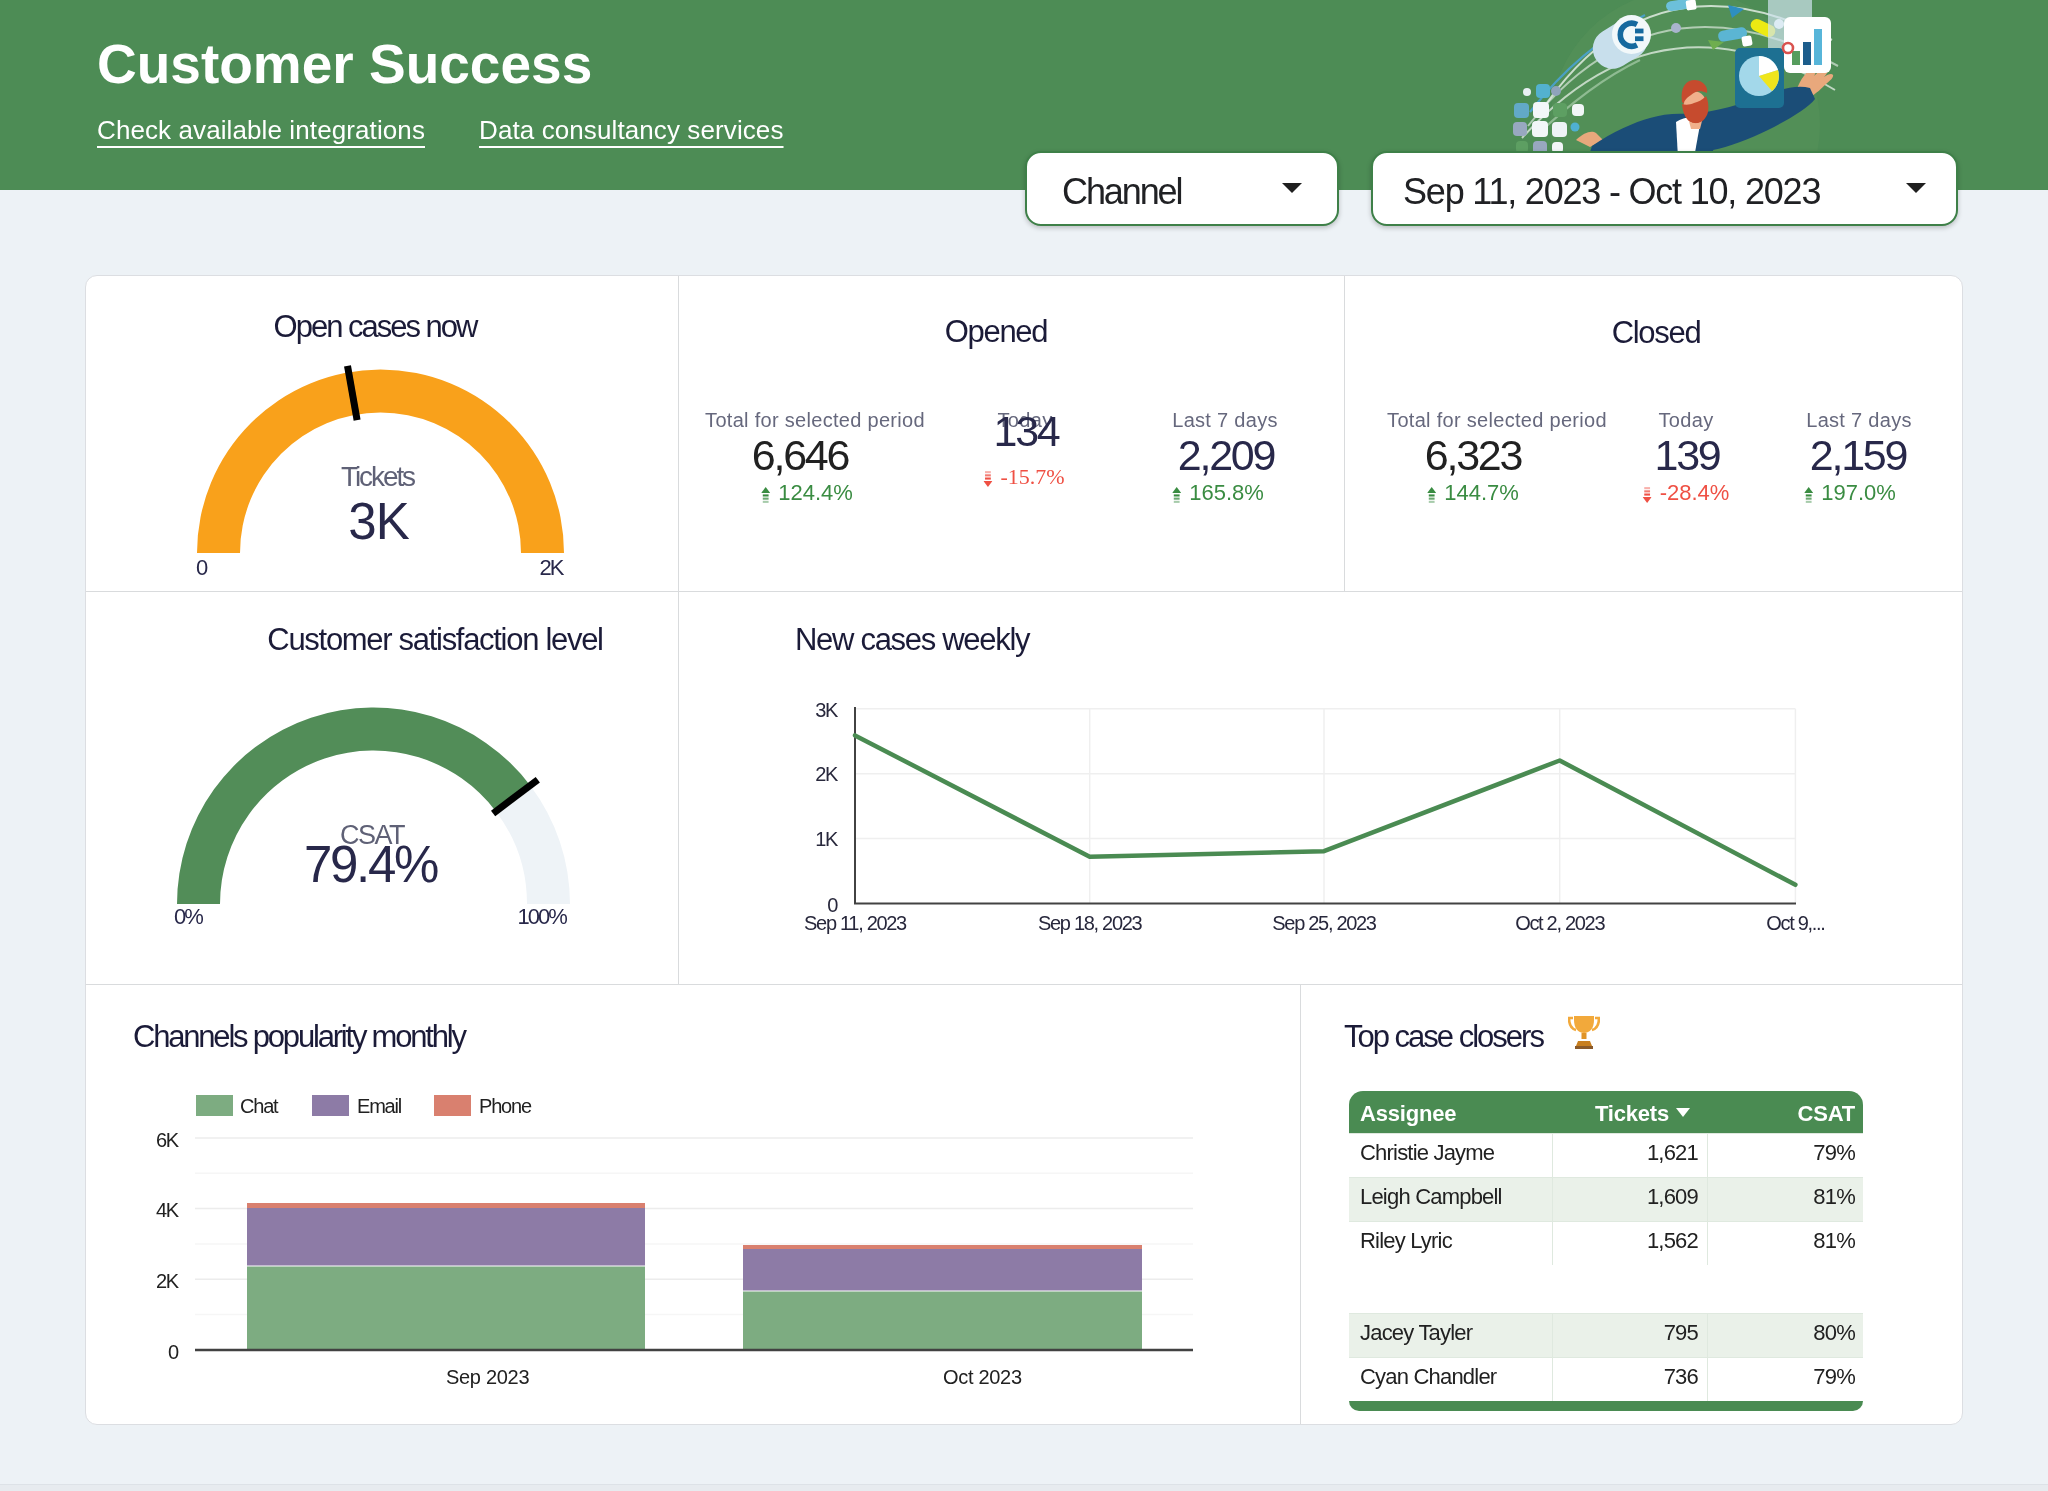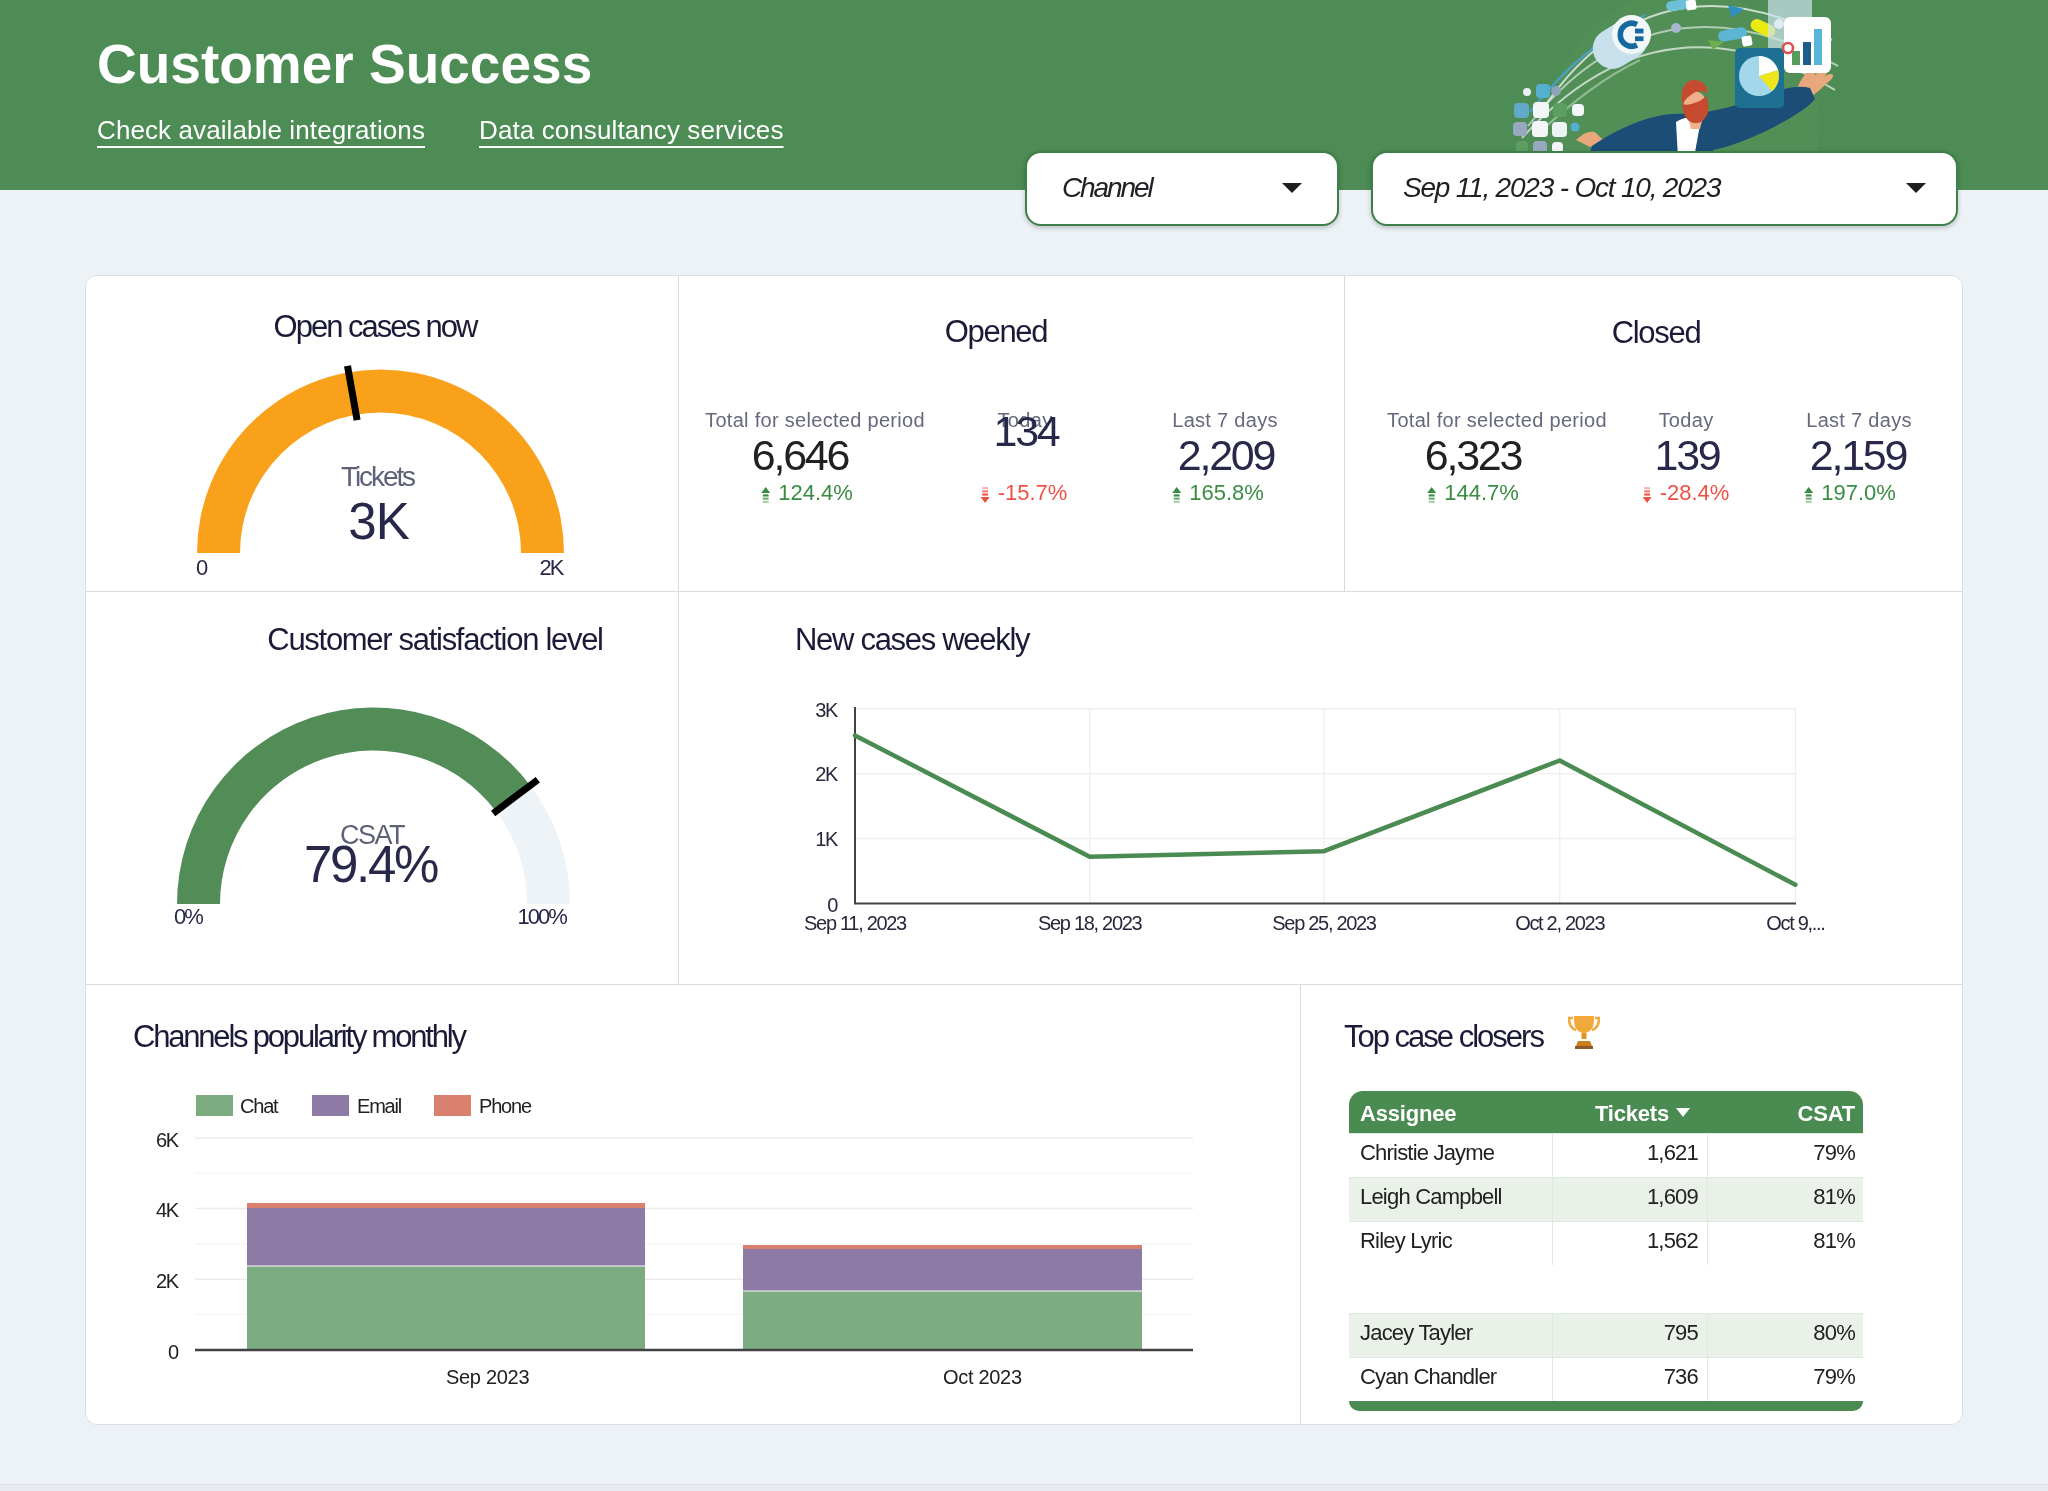--- a/index.html
+++ b/index.html
@@ -2,21 +2,21 @@
 <html><head>
 <meta charset="utf-8">
 <style>
   html,body{margin:0;padding:0;}
   body{width:2048px;height:1491px;background:#edf2f6;font-family:"Liberation Sans",sans-serif;position:relative;overflow:hidden;}
   .abs{position:absolute;}
   .hdr{left:0;top:0;width:2048px;height:190px;background:#4d8c55;}
   .title{left:97px;top:37px;color:#fff;font-size:55px;font-weight:bold;line-height:1;white-space:nowrap;}
   .hlink{top:117px;color:#fff;font-size:26px;line-height:1;letter-spacing:0.1px;text-decoration:underline;text-decoration-thickness:2px;text-underline-offset:7px;white-space:nowrap;}
   .ddl{top:151px;height:75px;background:#fff;border:2px solid #3e8048;border-radius:16px;box-sizing:border-box;box-shadow:0 2px 5px rgba(0,0,0,0.22);}
-  .ddtext{font-size:28px;color:#202124;letter-spacing:-2.1px;line-height:1;white-space:nowrap;font-style:italic;}
+  .ddtext{font-size:36px;color:#202124;letter-spacing:-2.1px;line-height:1;white-space:nowrap;}
   .caret{width:0;height:0;border-left:10px solid transparent;border-right:10px solid transparent;border-top:10px solid #1f1f1f;}
   .bgcard{left:85px;top:275px;width:1878px;height:1150px;background:#fff;border:1px solid #dcdee2;border-radius:12px;box-sizing:border-box;}
   .vline{width:1px;background:#d9dbdd;}
   .hline{height:1px;background:#d9dbdd;left:86px;width:1876px;}
   .ctitle{font-weight:normal;font-size:31px;color:#1b1b38;letter-spacing:-1.3px;line-height:1;white-space:nowrap;}
   .slabel{font-size:20px;color:#66687d;letter-spacing:0.3px;line-height:1;white-space:nowrap;transform:translateX(-50%);}
   .snum{font-size:43px;color:#28284a;letter-spacing:-2.2px;line-height:1;white-space:nowrap;transform:translateX(-50%);}
   .sdelta{font-size:22px;letter-spacing:0;line-height:1;white-space:nowrap;transform:translateX(-50%);}
   .sdelta svg{margin-right:8px;vertical-align:-3px;}
   .green{color:#3a8c42;}
@@ -137,21 +137,21 @@
   <div class="abs slabel" style="left:815px;top:410px;">Total for selected period</div>
   <div class="abs snum" style="left:800px;top:434px;color:#212121;">6,646</div>
   <div class="abs sdelta green" style="left:807px;top:482px;"><svg width="9" height="16" viewBox="0 0 9 16">
       <polygon points="4.5,0 9,6 0,6" fill="#3a8c42"></polygon>
       <rect x="1.6" y="7.4" width="5.8" height="2.1" fill="#3a8c42"></rect>
       <rect x="1.6" y="10.6" width="5.8" height="2.1" fill="#3a8c42" opacity="0.75"></rect>
       <rect x="1.6" y="13.8" width="5.8" height="2.1" fill="#3a8c42" opacity="0.45"></rect>
     </svg>124.4%</div>
   <div class="abs slabel" style="left:1025px;top:410px;">Today</div>
   <div class="abs snum" style="left:1026px;top:410px;">134</div>
-  <div class="abs sdelta red" style="left:1024px;top:482px;"><svg width="9" height="16" viewBox="0 0 9 16">
+  <div class="abs sdelta red" style="left:1024px;top:466px;font-family:Liberation Serif, serif;"><svg width="9" height="16" viewBox="0 0 9 16">
       <polygon points="4.5,16 9,10 0,10" fill="#ef5044"></polygon>
       <rect x="1.6" y="6.5" width="5.8" height="2.1" fill="#ef5044"></rect>
       <rect x="1.6" y="3.3" width="5.8" height="2.1" fill="#ef5044" opacity="0.75"></rect>
       <rect x="1.6" y="0.1" width="5.8" height="2.1" fill="#ef5044" opacity="0.45"></rect>
     </svg>-15.7%</div>
   <div class="abs slabel" style="left:1225px;top:410px;">Last 7 days</div>
   <div class="abs snum" style="left:1226px;top:434px;">2,209</div>
   <div class="abs sdelta green" style="left:1218px;top:482px;"><svg width="9" height="16" viewBox="0 0 9 16">
       <polygon points="4.5,0 9,6 0,6" fill="#3a8c42"></polygon>
       <rect x="1.6" y="7.4" width="5.8" height="2.1" fill="#3a8c42"></rect>

